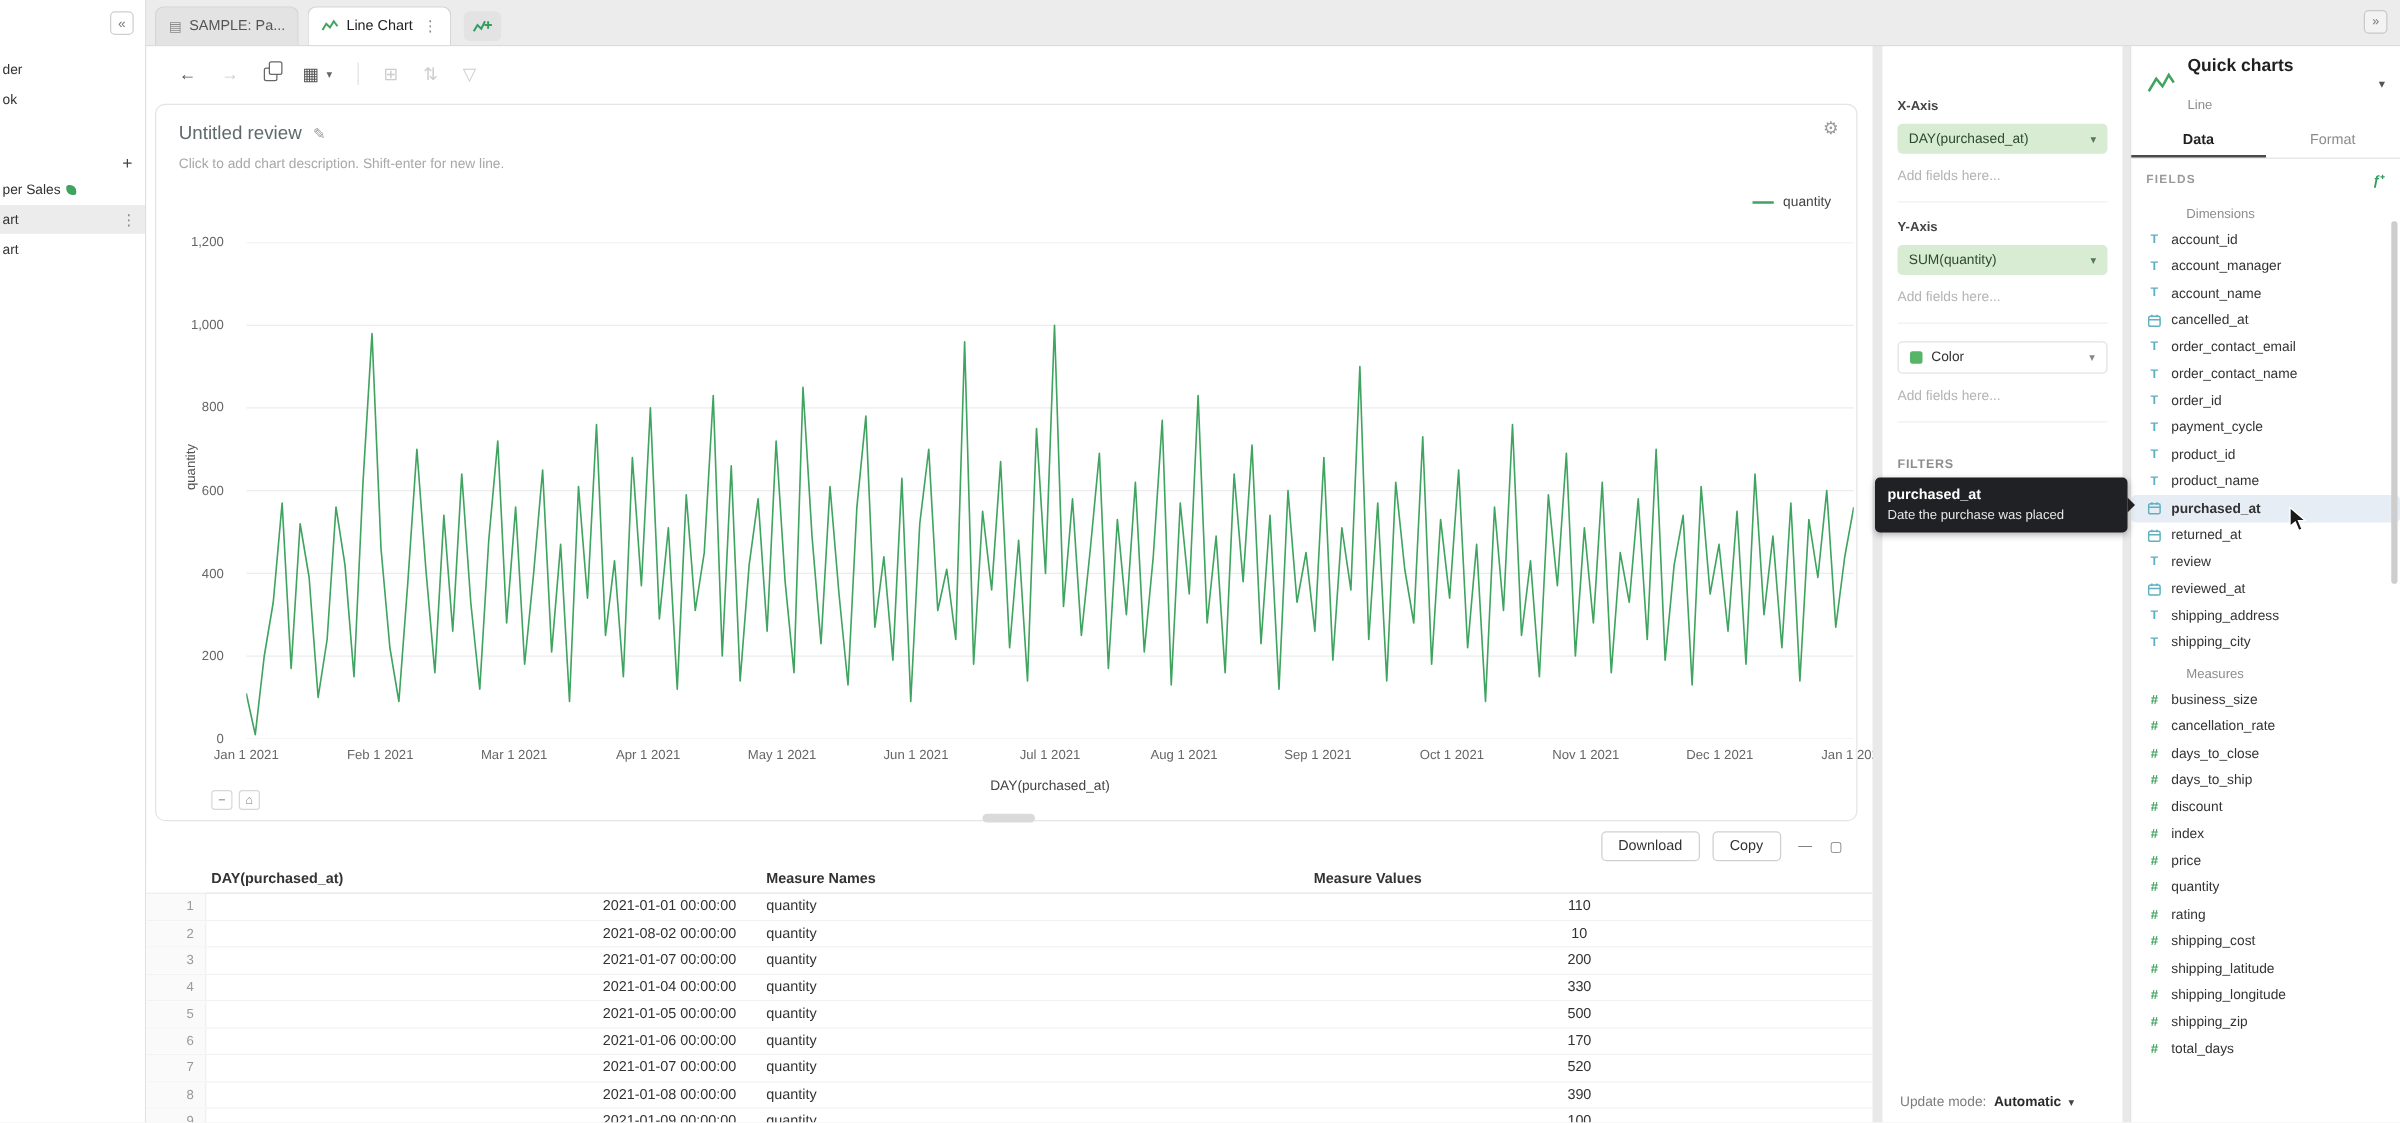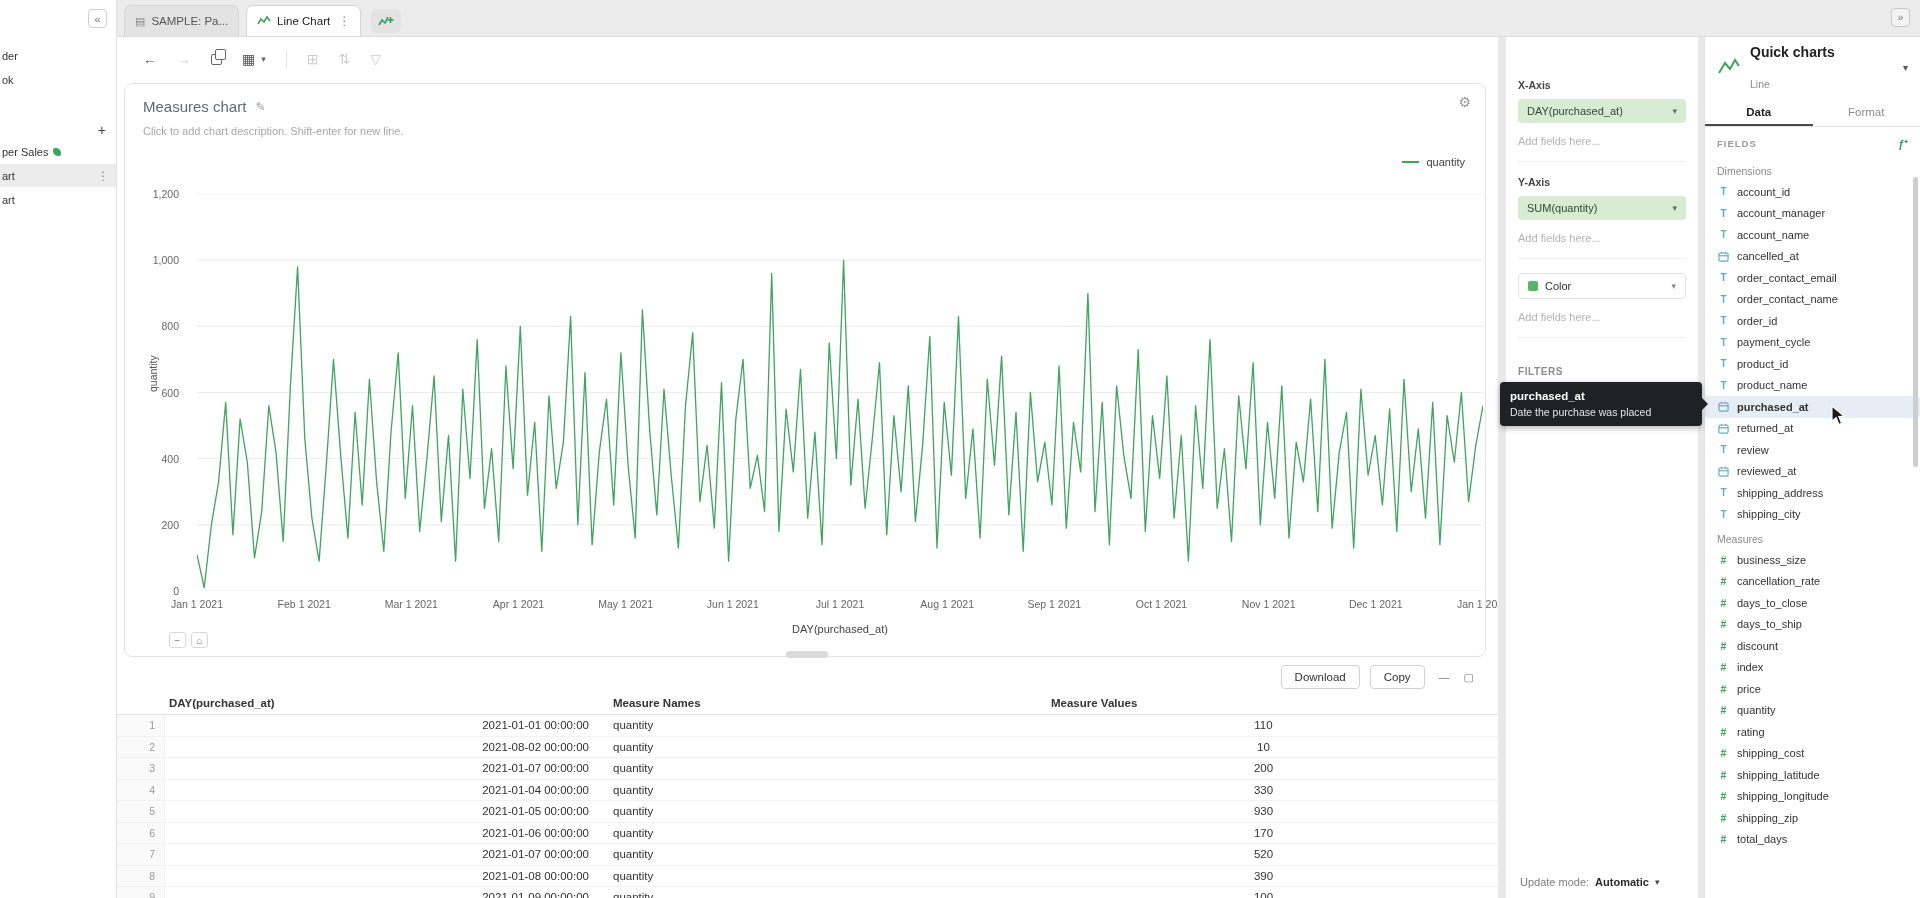--- a/index.html
+++ b/index.html
@@ -102,21 +102,21 @@
   .fp-title-wrap { display:flex; flex-direction:column; gap:18px; }
   .fp-title { font-size:14px; font-weight:bold; color:#1f1f1f; }
   .fp-subtitle { font-size:10.5px; color:#8c8c8c; }
   .fp-caret { margin-left:auto; color:#555; font-size:10px; }
   .fp-tabs { height:30px; display:flex; border-bottom:1px solid #e4e4e4; }
   .fp-tab { flex:1; display:flex; align-items:center; justify-content:center; font-size:11.5px; color:#8b8b8b; }
   .fp-tab.active { color:#1f1f1f; font-weight:bold; box-shadow:inset 0 -2px 0 #4a4a4a; }
   .fp-fields-row { height:28px; display:flex; align-items:center; justify-content:space-between; padding:0 12px; margin-top:2px; }
   .fp-fields-label { font-size:9.5px; font-weight:bold; letter-spacing:1px; color:#9a9a9a; }
   .fx-icon { font-size:11px; color:#2f9e5f; font-weight:bold; }
-  .fp-group-label { height:24px; display:flex; align-items:flex-end; padding:0 0 4px 12px; font-size:10.5px; color:#8c8c8c; }
+  .fp-group-label { height:24px; display:flex; align-items:flex-end; padding:0 0 4px 12px; font-size:10.5px; color:#8c8c8c;margin-left:32px; }
   .field-item { height:21.5px; display:flex; align-items:center; gap:7px; padding:0 12px; font-size:11px; color:#333; position:relative; }
   .field-item.selected { background:#e7edf4; border-radius:4px; font-weight:bold; }
   .fi-icon { width:13px; display:flex; align-items:center; justify-content:center; flex:none; }
   .ticon { color:#5fb0c0; font-size:10px; font-weight:bold; }
   .hicon { color:#3fa45f; font-size:10.5px; font-weight:bold; }
   .fp-scrollthumb { position:absolute; right:2px; top:140px; width:5px; height:290px; background:#cdcdcd; border-radius:3px; }
 
   .cursor { position:absolute; left:1830px; top:405px; z-index:60; }
 </style>
 </head>
@@ -177,21 +177,21 @@
     <span class="tb-icon">▦</span>
     <span class="tb-caret">▾</span>
     <span class="tb-sep"></span>
     <span class="tb-icon disabled">⊞</span>
     <span class="tb-icon disabled">⇅</span>
     <span class="tb-icon disabled">▽</span>
   </div>
 
   <div class="card">
     <div class="card-title-row">
-      <span class="card-title">Measures chart</span>
+      <span class="card-title">Untitled review</span>
       <span class="pencil-icon">✎</span>
     </div>
     <div class="card-desc">Click to add chart description. Shift-enter for new line.</div>
     <span class="gear-icon">⚙</span>
 
     <div class="legend">
       <span class="legend-line"></span>
       <span class="legend-label">quantity</span>
     </div>
 
@@ -281,21 +281,21 @@
           <div class="c-num">4</div>
           <div class="c-day">2021-01-04 00:00:00</div>
           <div class="c-measure">quantity</div>
           <div class="c-value">330</div>
           <div></div>
         </div>
         <div class="trow">
           <div class="c-num">5</div>
           <div class="c-day">2021-01-05 00:00:00</div>
           <div class="c-measure">quantity</div>
-          <div class="c-value">930</div>
+          <div class="c-value">500</div>
           <div></div>
         </div>
         <div class="trow">
           <div class="c-num">6</div>
           <div class="c-day">2021-01-06 00:00:00</div>
           <div class="c-measure">quantity</div>
           <div class="c-value">170</div>
           <div></div>
         </div>
         <div class="trow">

